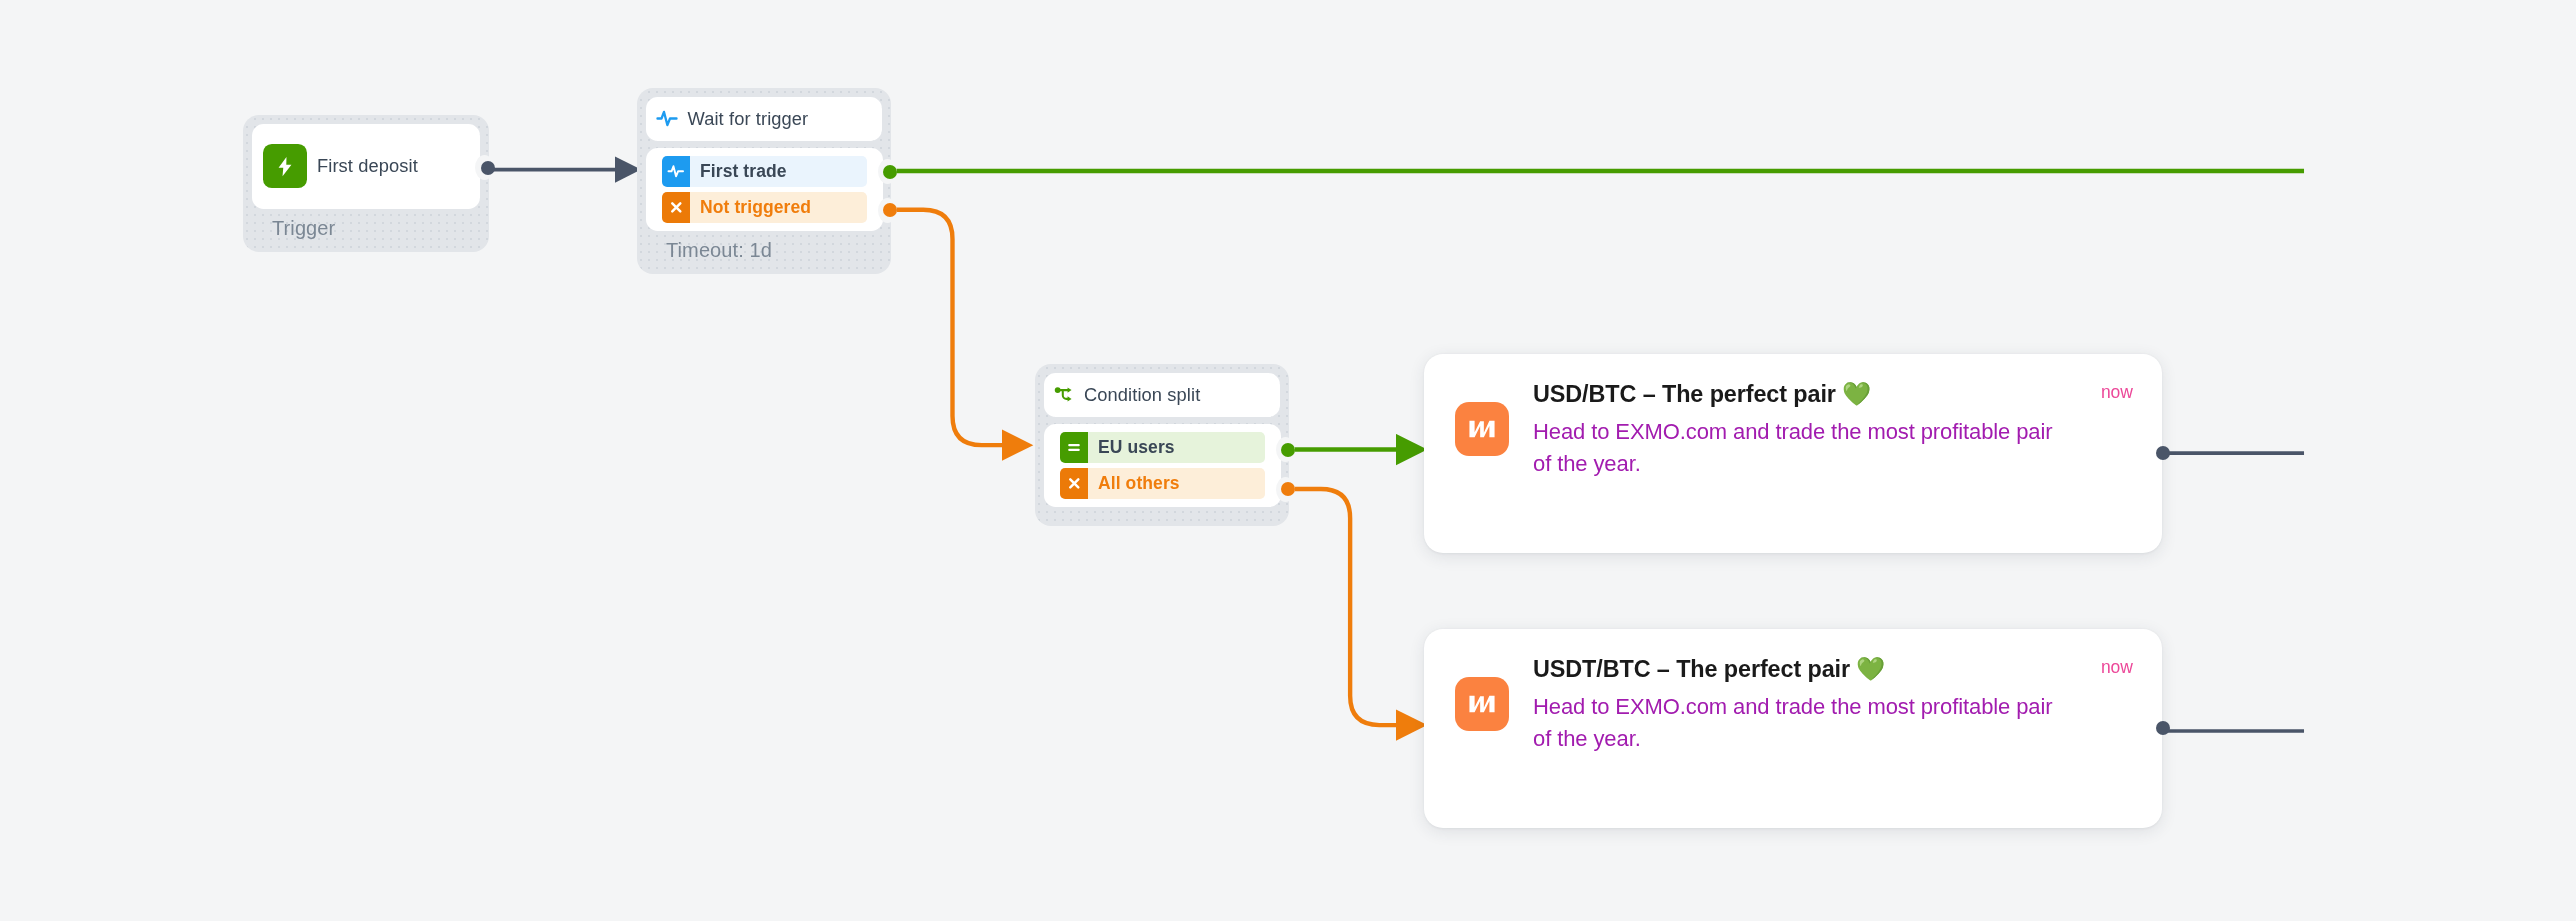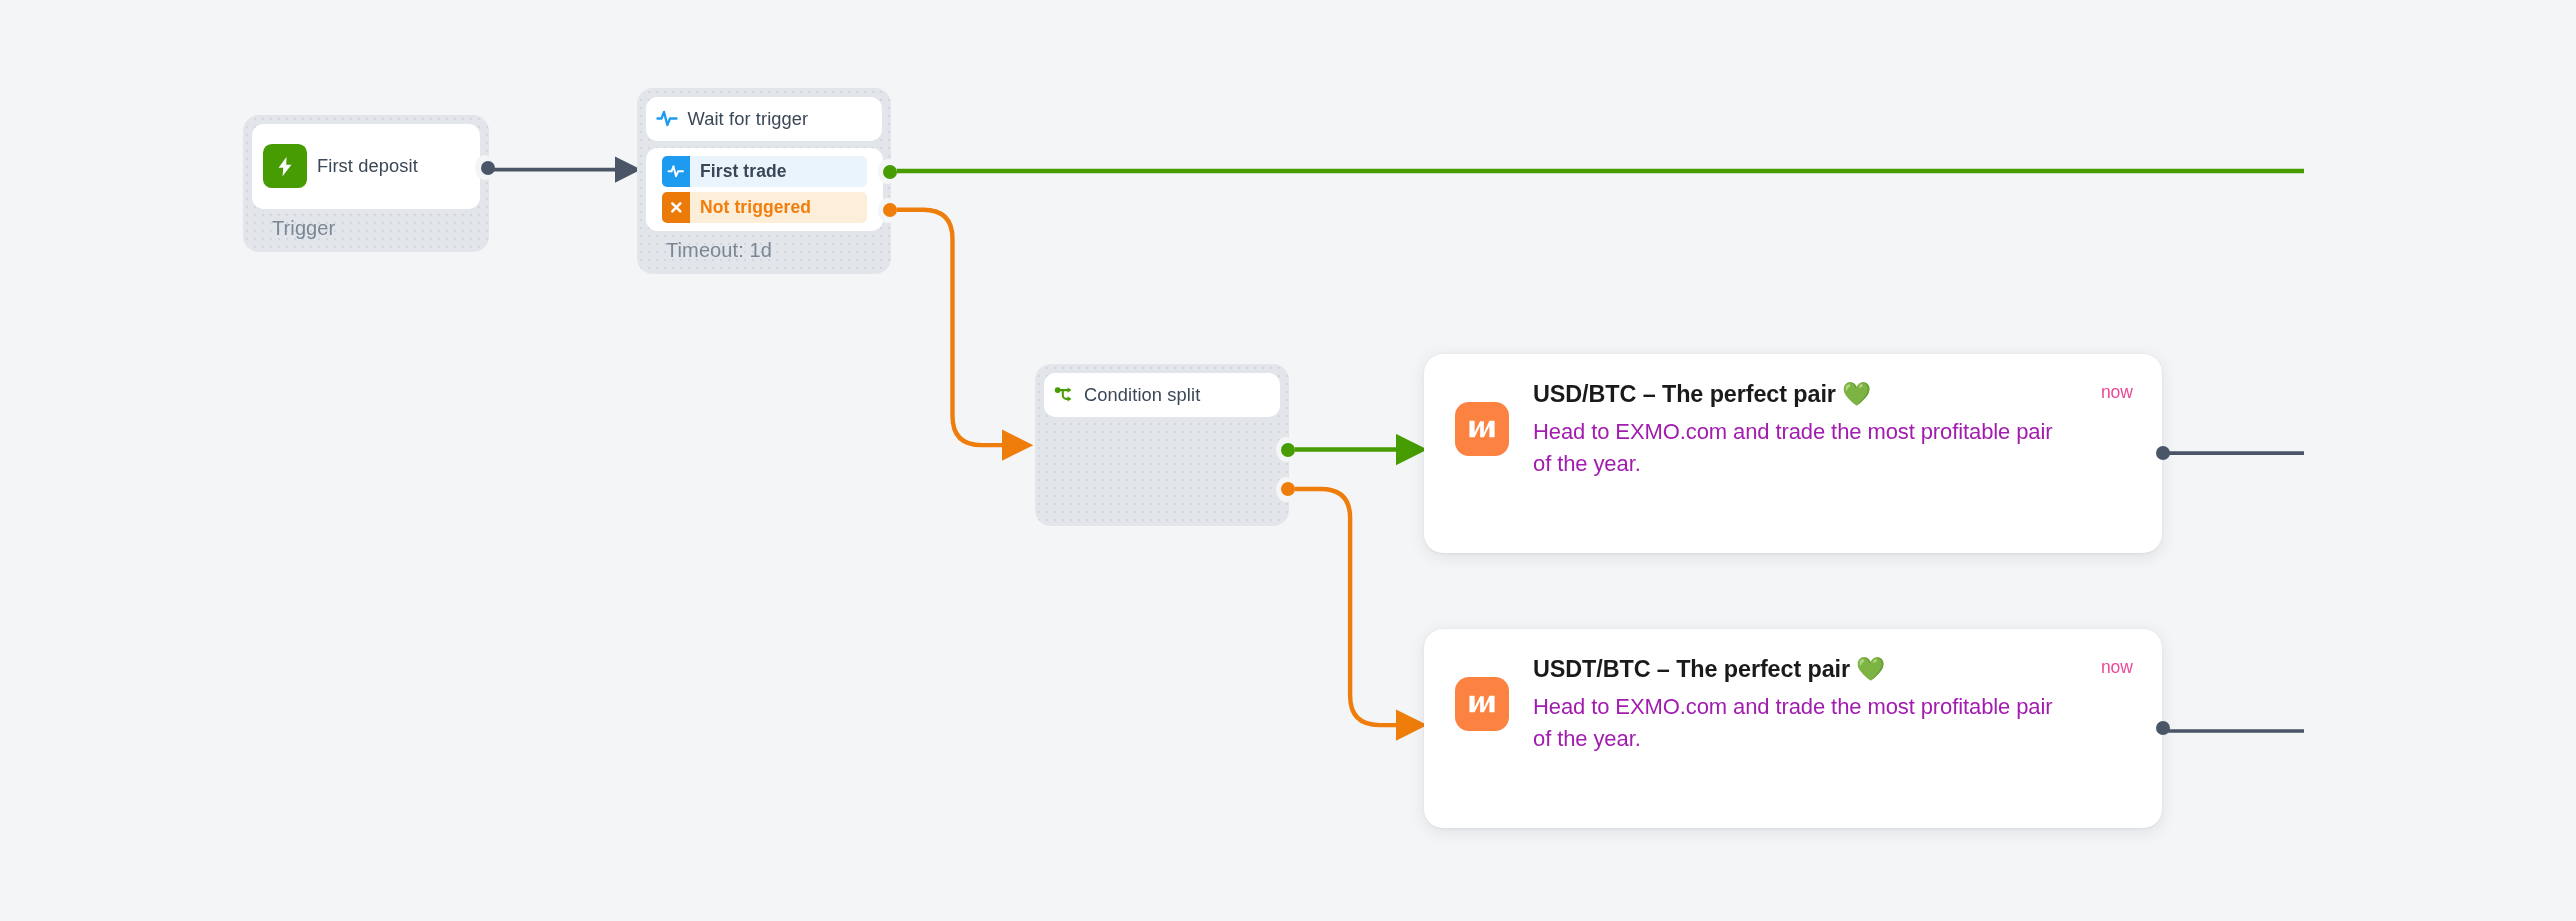--- a/index.html
+++ b/index.html
@@ -289,20 +289,39 @@
             <path d="M9 7 h11" stroke="#469c00" stroke-width="2.8" fill="none" stroke-linecap="round"></path>
             <path d="M18.5 3.4 L24 7 L18.5 10.6 z" fill="#469c00"></path>
             <path d="M12 9 v5 a5 5 0 0 0 5 5 h3" stroke="#469c00" stroke-width="2.8" fill="none" stroke-linecap="round"></path>
             <path d="M18.5 15.4 L24 19 L18.5 22.6 z" fill="#469c00"></path>
           </svg>
         </span>
         <span class="title">Condition split</span>
       </div>
     </div>
 
+    <div class="rows" style="left:8.8px; top:60px; width:237px;">
+      <div class="row green">
+        <span class="row-badge">
+          <svg width="16" height="13" viewBox="0 0 22 18" aria-hidden="true">
+            <rect x="3" y="4.2" width="16" height="3.2" rx="1.4" fill="#ffffff"></rect>
+            <rect x="3" y="10.6" width="16" height="3.2" rx="1.4" fill="#ffffff"></rect>
+          </svg>
+        </span>
+        <span class="row-label">EU users</span>
+      </div>
+      <div class="row orange">
+        <span class="row-badge">
+          <svg width="14.6" height="14.6" viewBox="0 0 20 20" aria-hidden="true">
+            <path d="M4.5 4.5 L15.5 15.5 M15.5 4.5 L4.5 15.5" stroke="#ffffff" stroke-width="3.4" stroke-linecap="round"></path>
+          </svg>
+        </span>
+        <span class="row-label">All others</span>
+      </div>
+    </div>
 
     <div class="notch" style="left:241px; top:73px;"></div>
     <div class="port green" style="left:246px; top:79px;"></div>
 
     <div class="notch" style="left:241px; top:113px;"></div>
     <div class="port orange" style="left:246px; top:118px;"></div>
   </div>
 
   <div class="msg-card" style="left:1424px; top:354px; width:738px; height:199px;">
     <div class="msg-logo">

